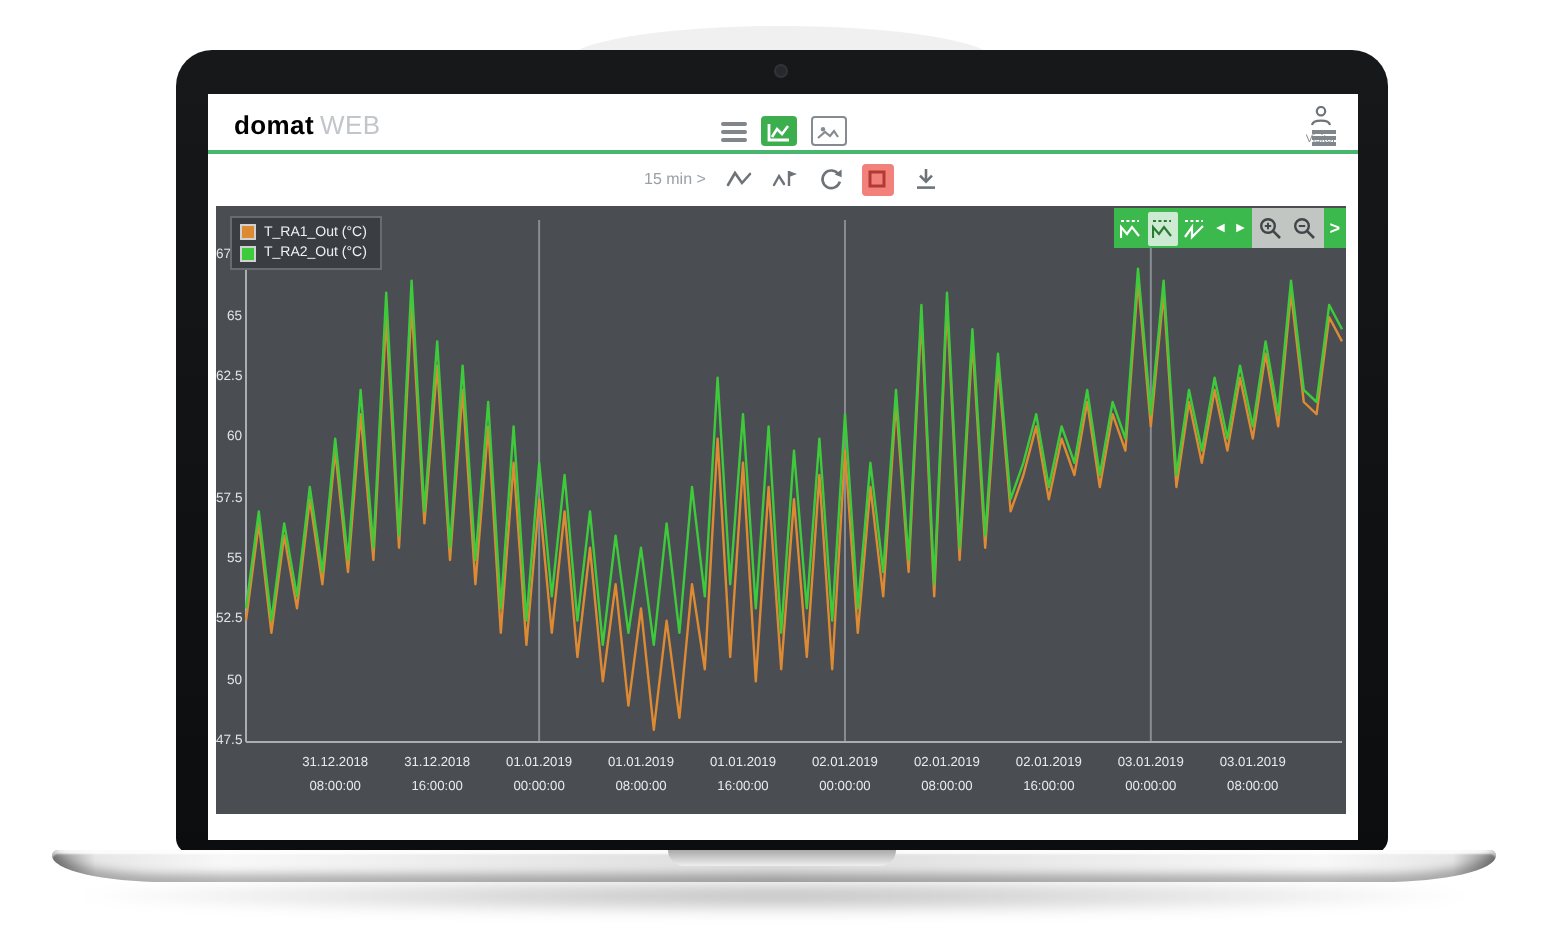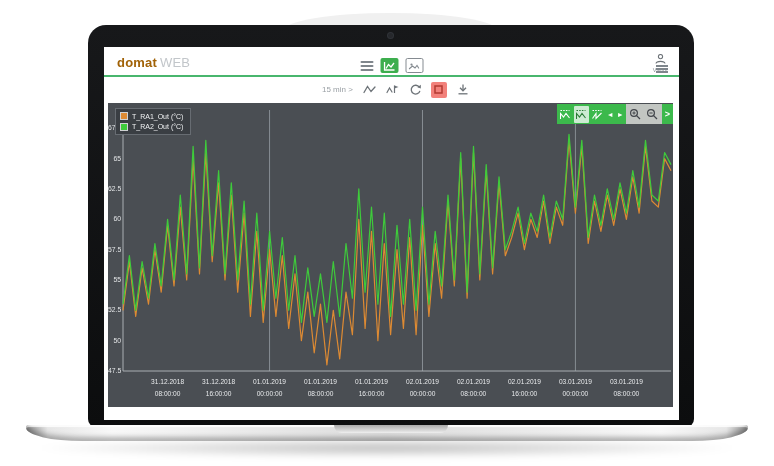--- a/index.html
+++ b/index.html
@@ -13,21 +13,21 @@
         background:linear-gradient(90deg,#8f8f8f 0%,#e6e6e6 3%,#f8f8f8 12%,#dcdcdc 50%,#f8f8f8 88%,#e6e6e6 97%,#8f8f8f 100%);
         border-radius:3px 3px 60px 60px/3px 3px 14px 14px;
         box-shadow:inset 0 -4px 5px rgba(0,0,0,.28), inset 0 2px 1px rgba(255,255,255,.9);}
   .notch{position:absolute;left:334px;top:425px;width:114px;height:8px;z-index:4;
          background:linear-gradient(180deg,#a9a9a9,#efefef);border-radius:0 0 10px 10px;}
   .floor-shadow{position:absolute;left:30px;top:438px;width:714px;height:20px;z-index:0;
          background:radial-gradient(ellipse at center,rgba(0,0,0,.25) 0%,rgba(0,0,0,0) 70%);filter:blur(3px);}
   
   .app-header{position:absolute;left:0;top:0;width:100%;height:29px;}
   .brand{position:absolute;left:13px;top:8px;font-size:13px;letter-spacing:.2px;}
-  .brand .b1{color:#a16207;font-weight:700;}
+  .brand .b1{color:#000000;font-weight:700;}
   .brand .b2{color:#c2c6ca;font-weight:400;margin-left:3px;}
   .center-tabs{position:absolute;left:50%;transform:translateX(-50%);top:11px;display:flex;align-items:center;gap:7px;}
   .hamburger{width:13px;display:flex;flex-direction:column;gap:2px;cursor:pointer;}
   .hamburger i{display:block;height:2px;background:#7f868c;border-radius:1px;}
   .tab-btn{width:18px;height:15px;border-radius:2px;display:flex;align-items:center;justify-content:center;cursor:pointer;box-sizing:border-box;}
   .tab-chart{background:#3dae4e;}
   .tab-image{border:1.5px solid #858b91;}
   .user-area{position:absolute;right:11px;top:3px;text-align:center;cursor:pointer;}
   .user-label{font-size:5.5px;color:#8a9096;margin-top:-1px;}
   .list-btn{position:absolute;right:11px;top:18px;width:12px;display:flex;flex-direction:column;gap:1.6px;cursor:pointer;}

